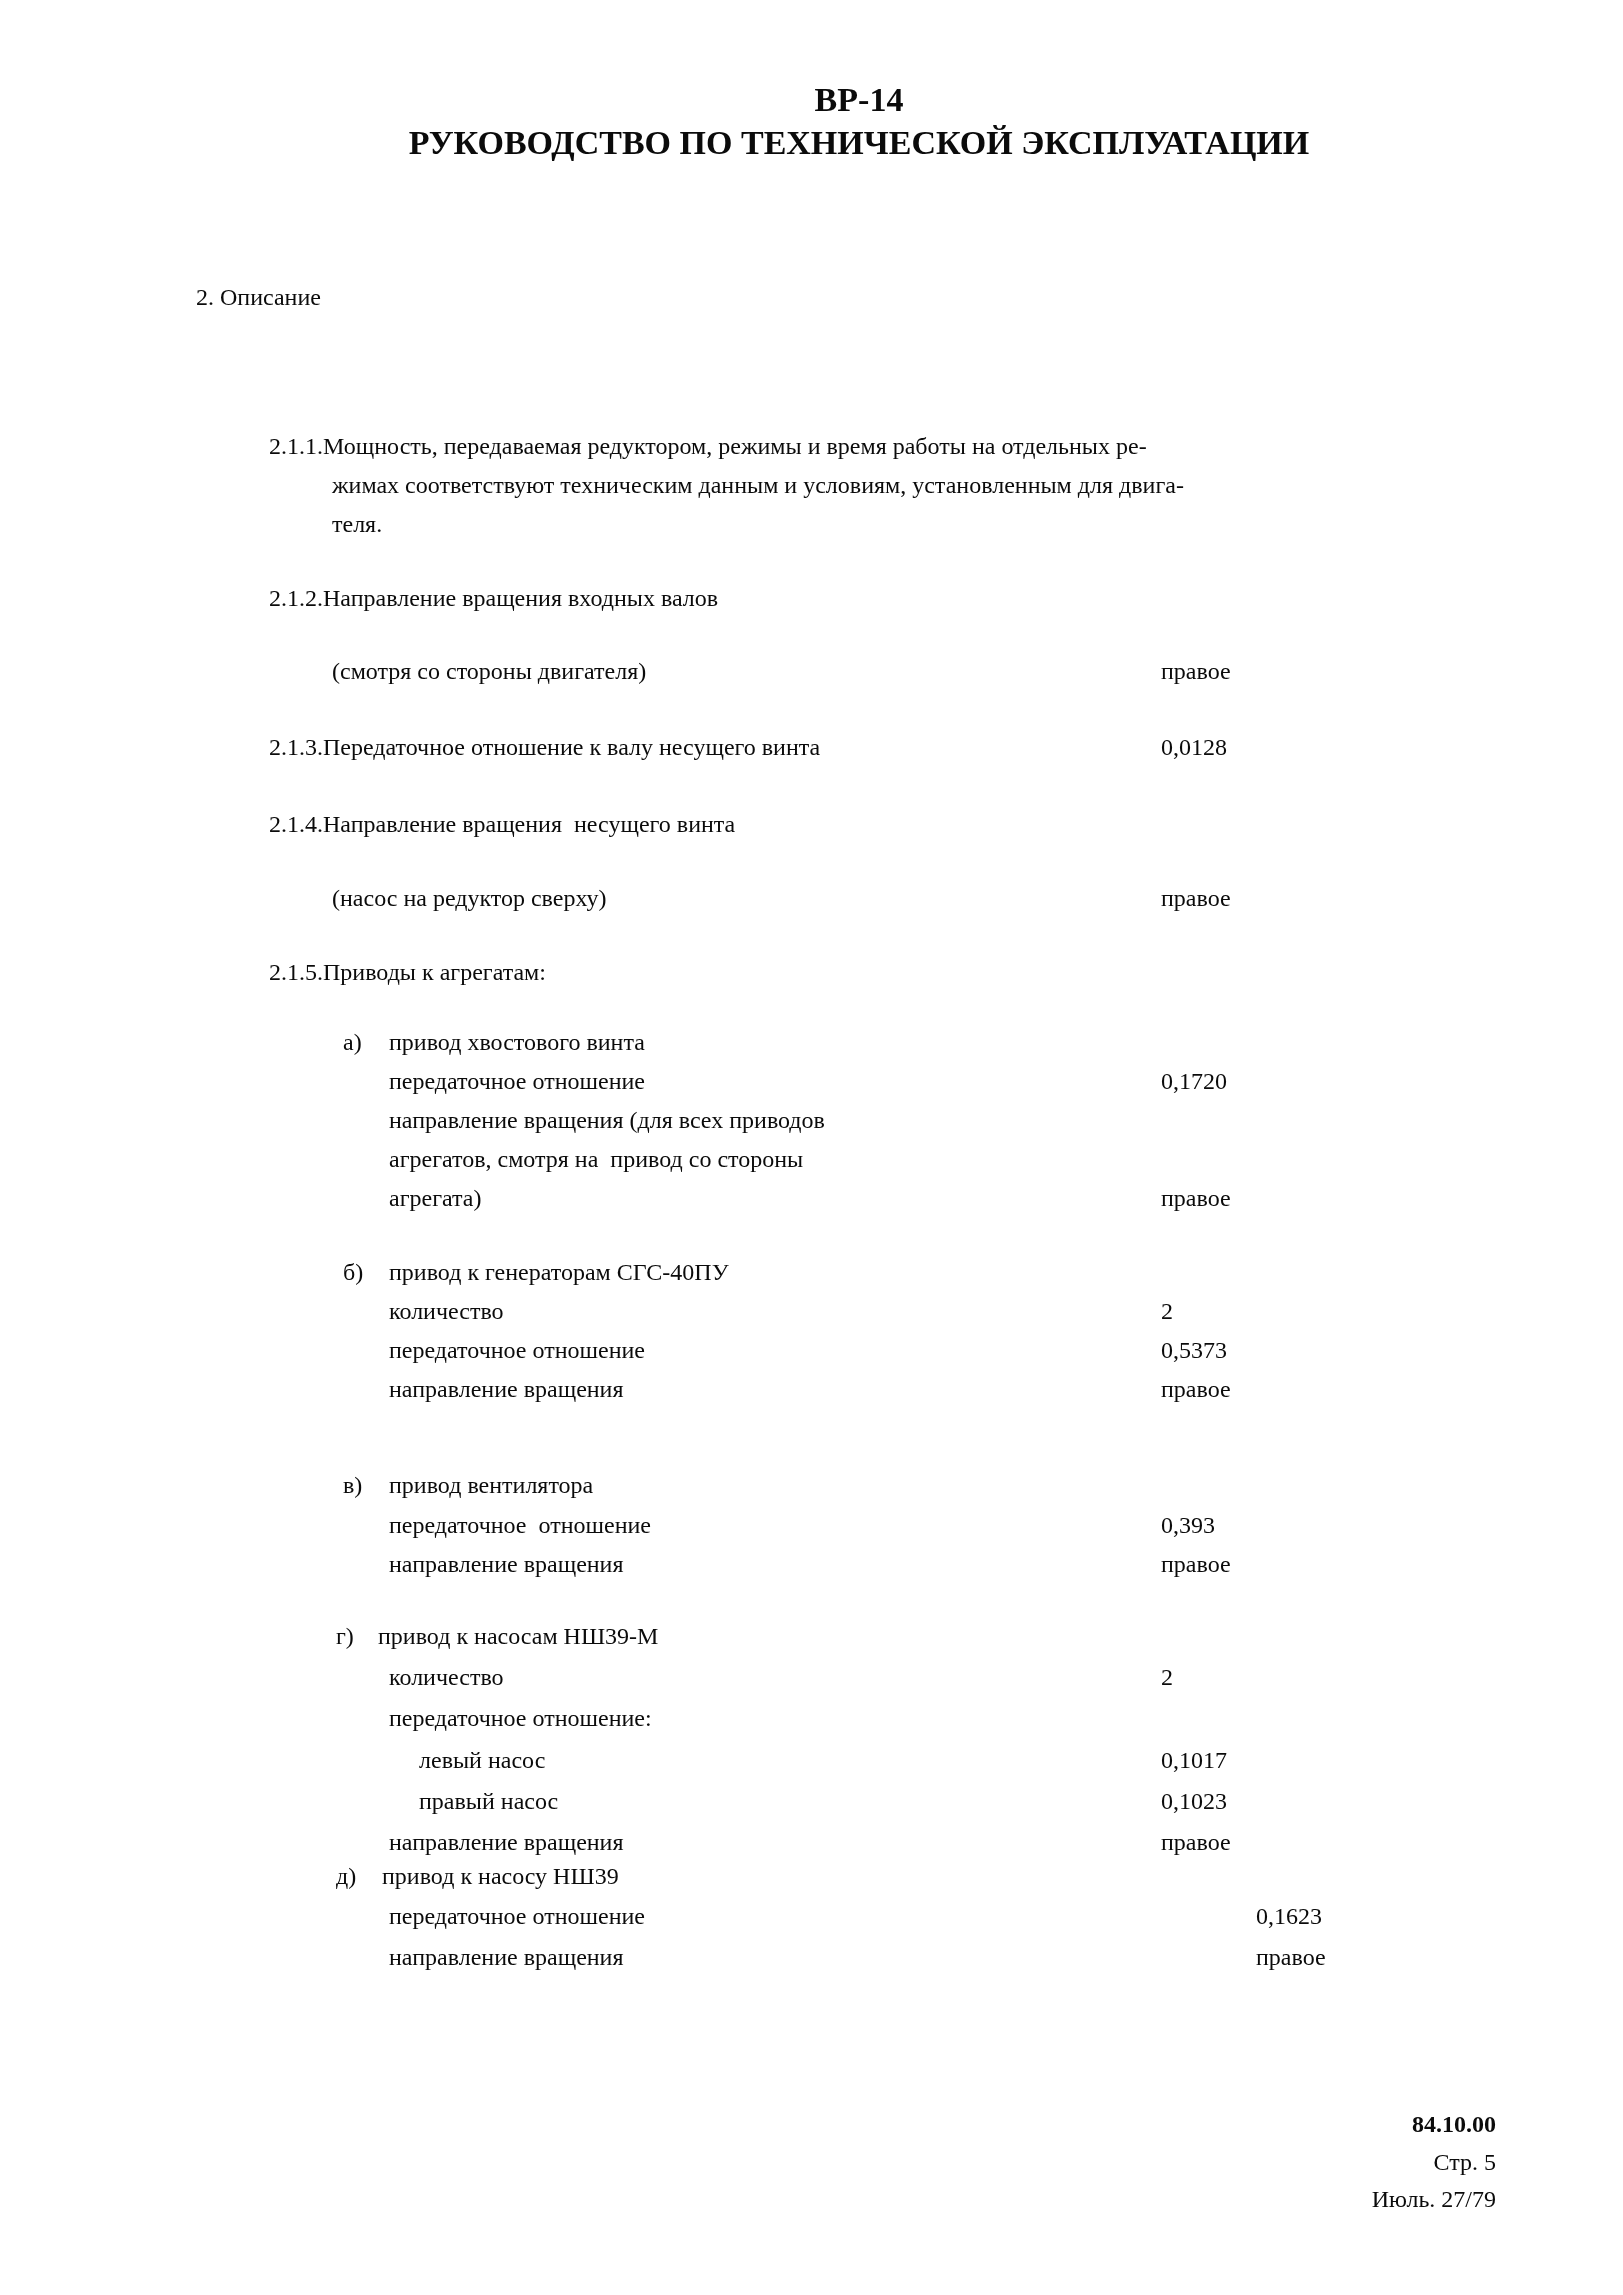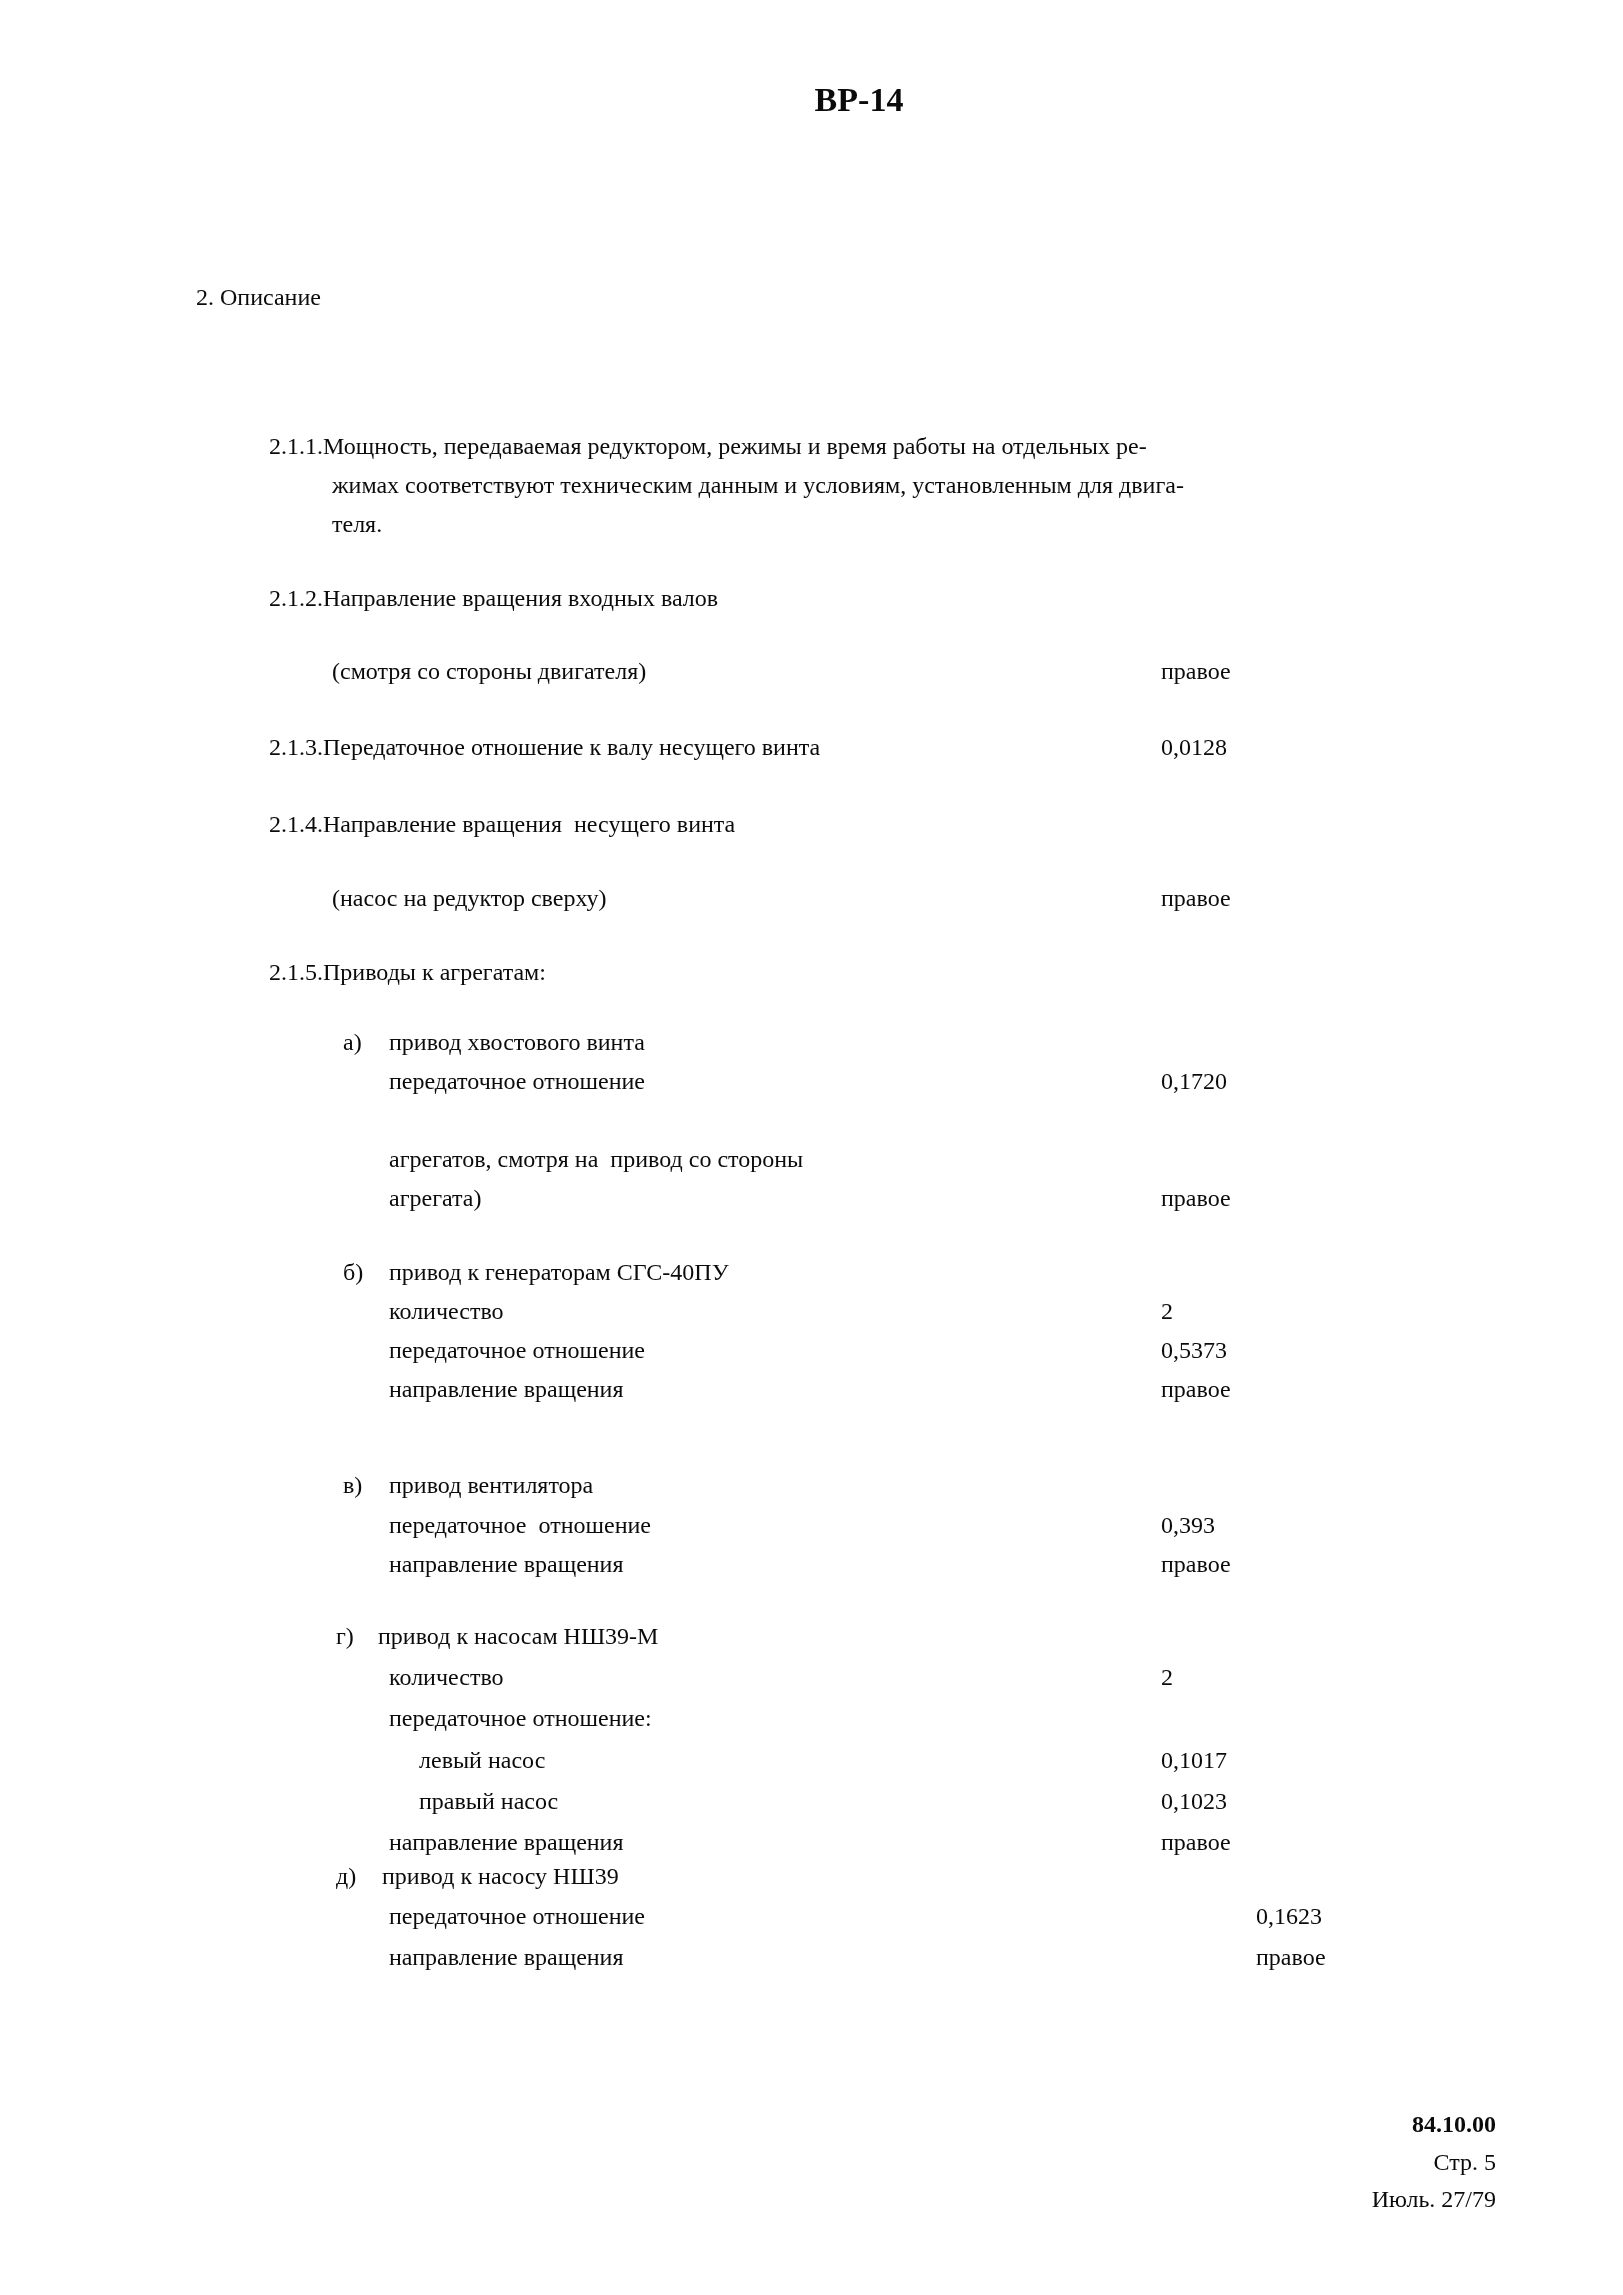--- a/index.html
+++ b/index.html
@@ -23,20 +23,21 @@
   .val{left:1161px;}
   .vald{left:1256px;}
   .foot{right:115px;text-align:right;}
 </style>
 </head>
 <body>
 
 <div class="page">
 
   <div class="ln hdr" style="top:81px">ВР-14</div>
+  <div class="ln hdr" style="top:124px">РУКОВОДСТВО ПО ТЕХНИЧЕСКОЙ ЭКСПЛУАТАЦИИ</div>
 
   <div class="ln" style="left:196px;top:279px">2. Описание</div>
 
   <div class="ln" style="left:269px;top:428px">2.1.1.Мощность, передаваемая редуктором, режимы и время работы на отдельных ре-</div>
   <div class="ln" style="left:332px;top:467px">жимах соответствуют техническим данным и условиям, установленным для двига-</div>
   <div class="ln" style="left:332px;top:506px">теля.</div>
 
   <div class="ln" style="left:269px;top:580px">2.1.2.Направление вращения входных валов</div>
   <div class="ln" style="left:332px;top:653px">(смотря со стороны двигателя)</div>
   <div class="ln val" style="top:653px">правое</div>
@@ -47,20 +48,21 @@
   <div class="ln" style="left:269px;top:806px">2.1.4.Направление вращения  несущего винта</div>
   <div class="ln" style="left:332px;top:880px">(насос на редуктор сверху)</div>
   <div class="ln val" style="top:880px">правое</div>
 
   <div class="ln" style="left:269px;top:954px">2.1.5.Приводы к агрегатам:</div>
 
   <div class="ln" style="left:343px;top:1024px">а)</div>
   <div class="ln" style="left:389px;top:1024px">привод хвостового винта</div>
   <div class="ln" style="left:389px;top:1063px">передаточное отношение</div>
   <div class="ln val" style="top:1063px">0,1720</div>
+  <div class="ln" style="left:389px;top:1102px">направление вращения (для всех приводов</div>
   <div class="ln" style="left:389px;top:1141px">агрегатов, смотря на  привод со стороны</div>
   <div class="ln" style="left:389px;top:1180px">агрегата)</div>
   <div class="ln val" style="top:1180px">правое</div>
 
   <div class="ln" style="left:343px;top:1254px">б)</div>
   <div class="ln" style="left:389px;top:1254px">привод к генераторам СГС-40ПУ</div>
   <div class="ln" style="left:389px;top:1293px">количество</div>
   <div class="ln val" style="top:1293px">2</div>
   <div class="ln" style="left:389px;top:1332px">передаточное отношение</div>
   <div class="ln val" style="top:1332px">0,5373</div>

